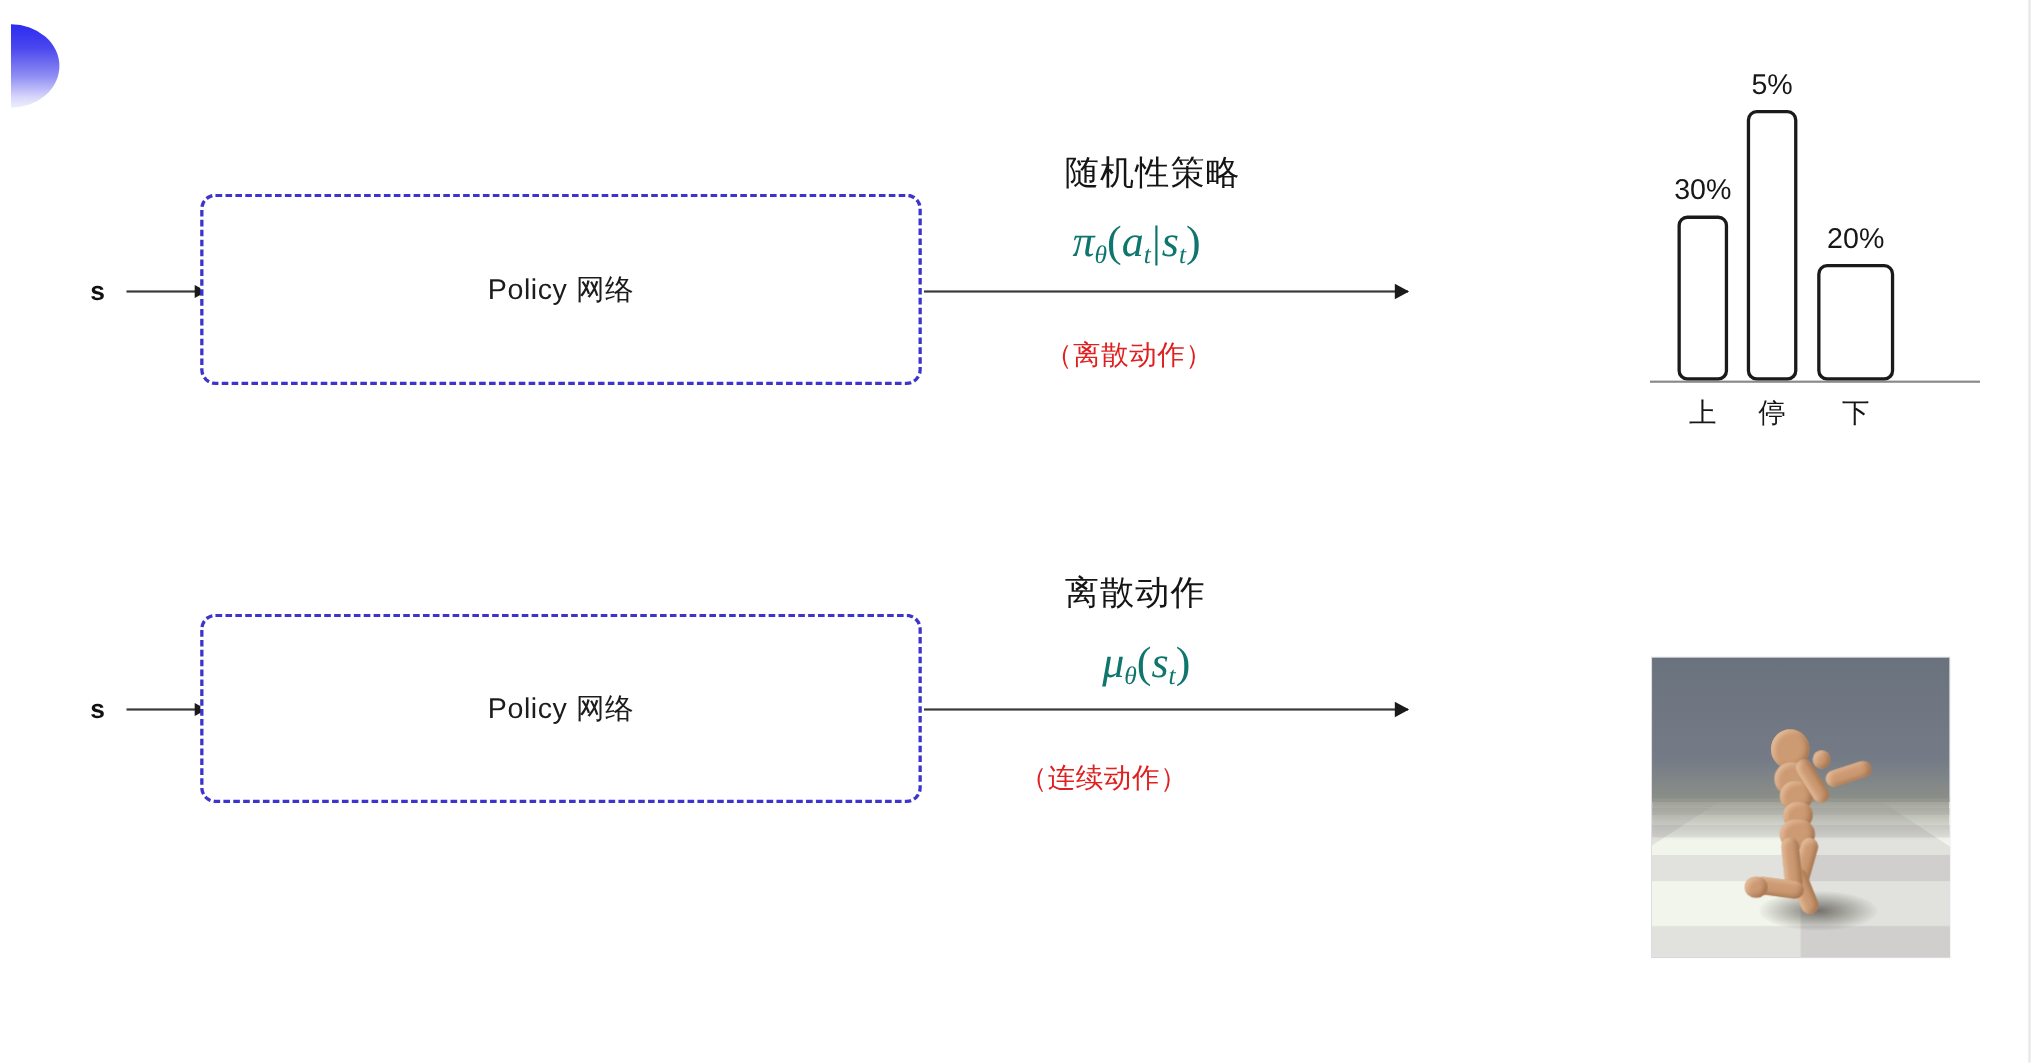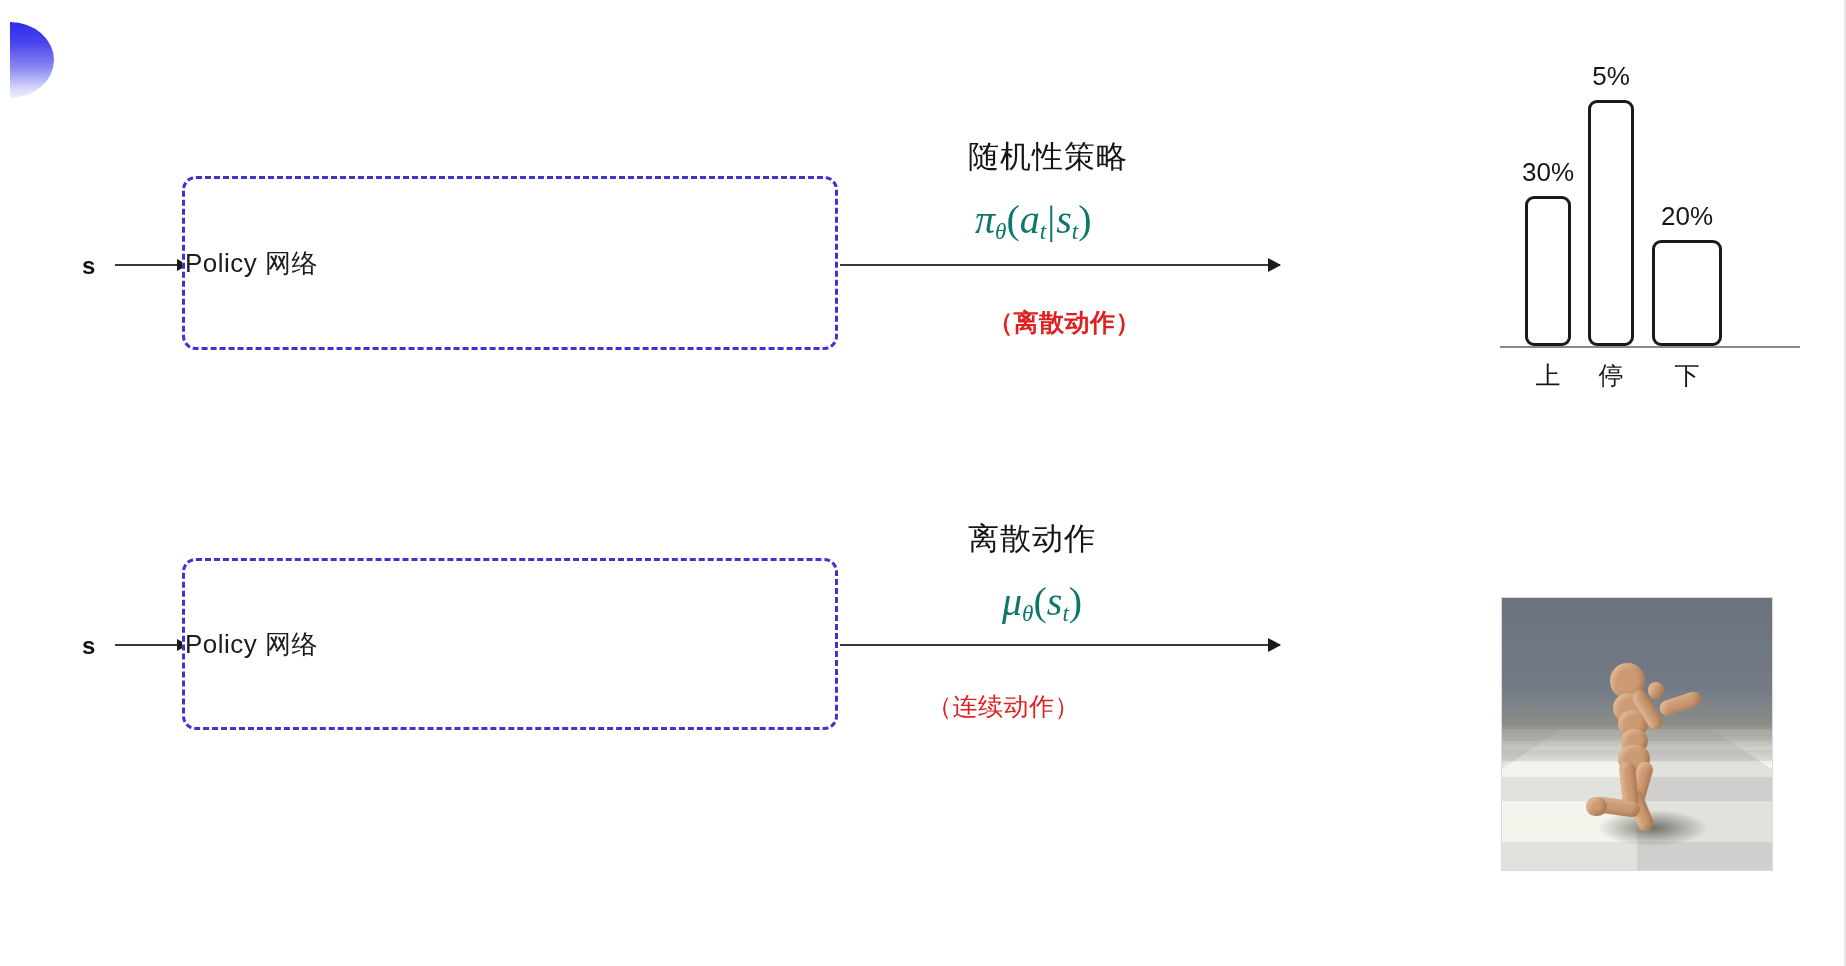--- a/index.html
+++ b/index.html
@@ -85,21 +85,21 @@
     border-radius: 14px;
     background: #ffffff;
     box-sizing: border-box;
   }
   .policy-box-label {
     position: absolute;
     left: 0;
     right: 0;
     top: 50%;
     transform: translateY(-50%);
-    text-align: left;
+    text-align: center;
     font-size: 26px;
     color: #1c1c1c;
     letter-spacing: 0.5px;
   }
 
   .policy-caption {
     position: absolute;
     font-size: 31px;
     color: #151515;
     white-space: nowrap;
@@ -263,21 +263,21 @@
   </div>
 
   <div class="arrow" style="left:840px; top:264px; width:440px;"></div>
 
   <div class="policy-caption" style="left:968px; top:136px;">随机性策略</div>
 
   <div class="policy-formula" style="left:975px; top:196px;">
     <span>π</span><sub>θ</sub><span class="paren">(</span><span>a</span><sub>t</sub><span class="bar">|</span><span>s</span><sub>t</sub><span class="paren">)</span>
   </div>
 
-  <div class="action-note" style="left:988px; top:306px;font-weight:bold;">（离散动作）</div>
+  <div class="action-note" style="left:950px; top:306px;">（离散动作）</div>
 
   <div id="bar-chart">
     <div id="bar-axis"></div>
 
     <div class="bar-group" style="left:25px; width:46px; height:188px;">
       <div class="bar-value" style="bottom:158px;">30%</div>
       <div class="bar-rect" style="height:150px;"></div>
       <div class="bar-cat">上</div>
     </div>
 

